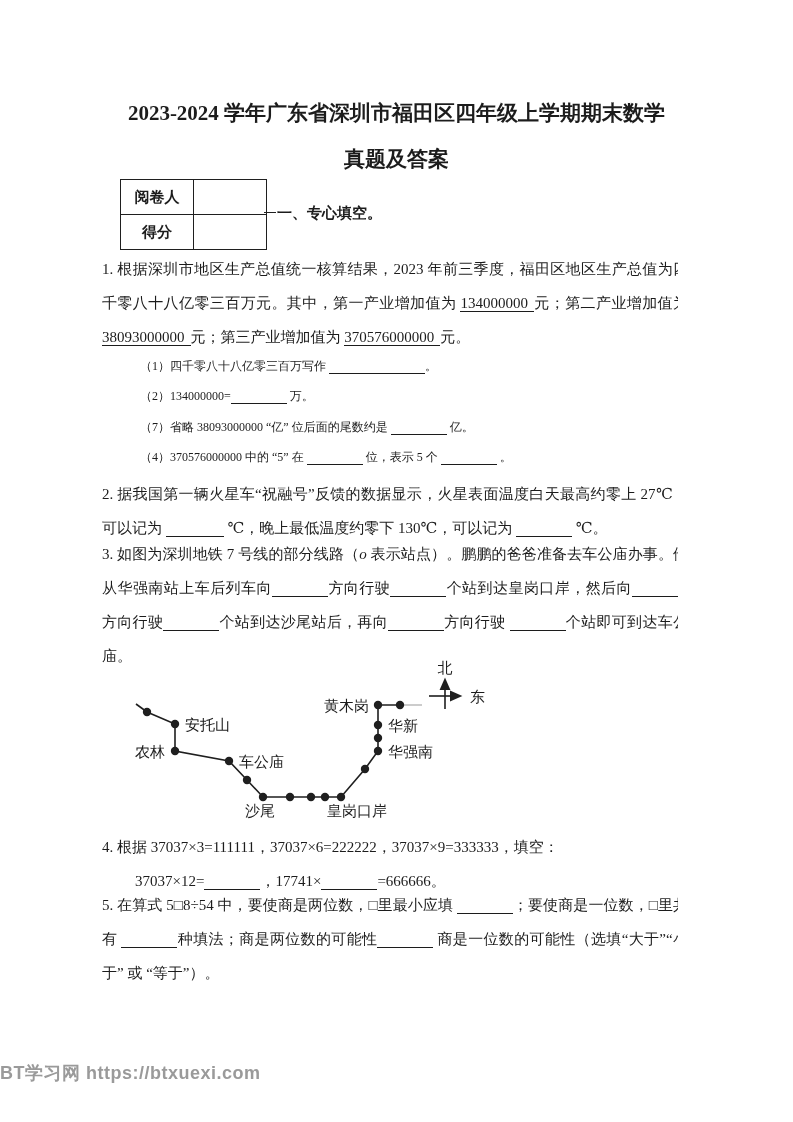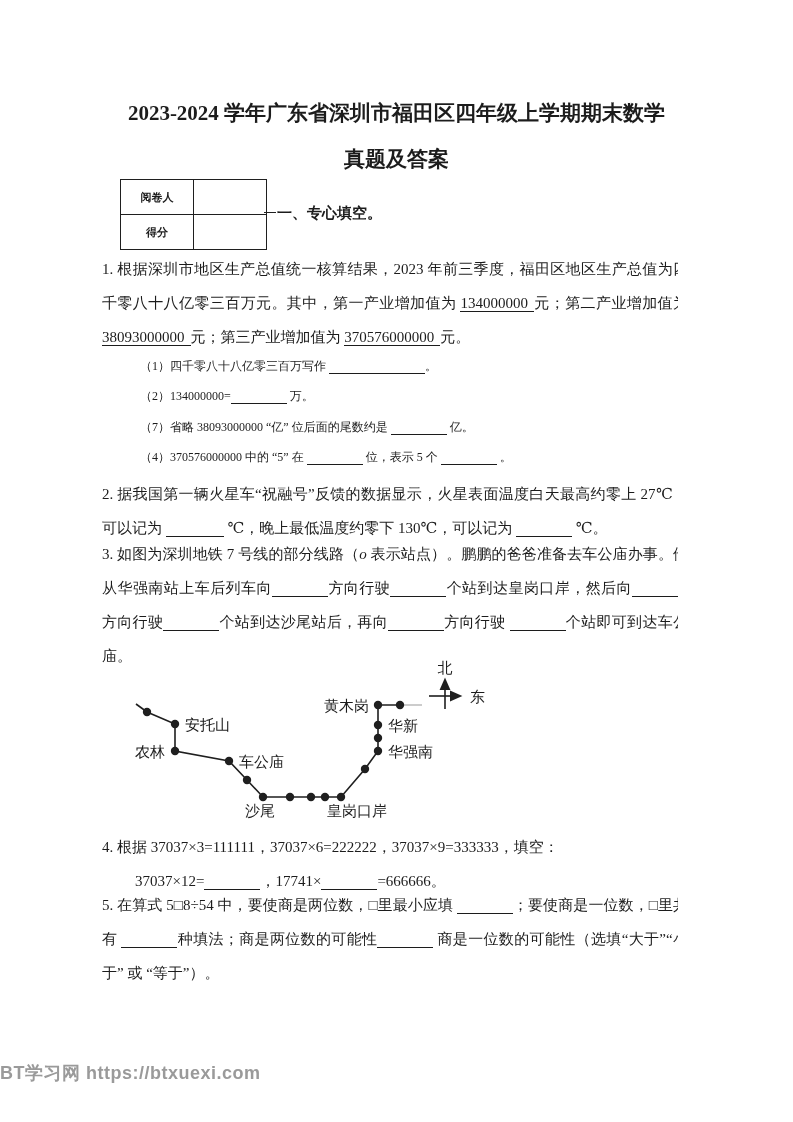--- a/index.html
+++ b/index.html
@@ -16,21 +16,21 @@
     text-align:center;font-size:21px;font-weight:bold;line-height:46px;
   }
   .score-table{
     position:absolute;top:179px;left:120px;
     border-collapse:collapse;
   }
   .score-table td{
     border:1.8px solid #1f1f1f;
     width:70px;height:32px;
     text-align:center;vertical-align:middle;
-    font-size:11px;font-weight:600;
+    font-size:15px;font-weight:600;
   }
   .connector{
     position:absolute;top:212px;left:264px;width:12px;height:0;
     border-top:1.8px solid #1f1f1f;
   }
   .section-heading{
     position:absolute;top:204px;left:277px;
     font-size:15px;font-weight:bold;line-height:18px;
   }
   .para{

